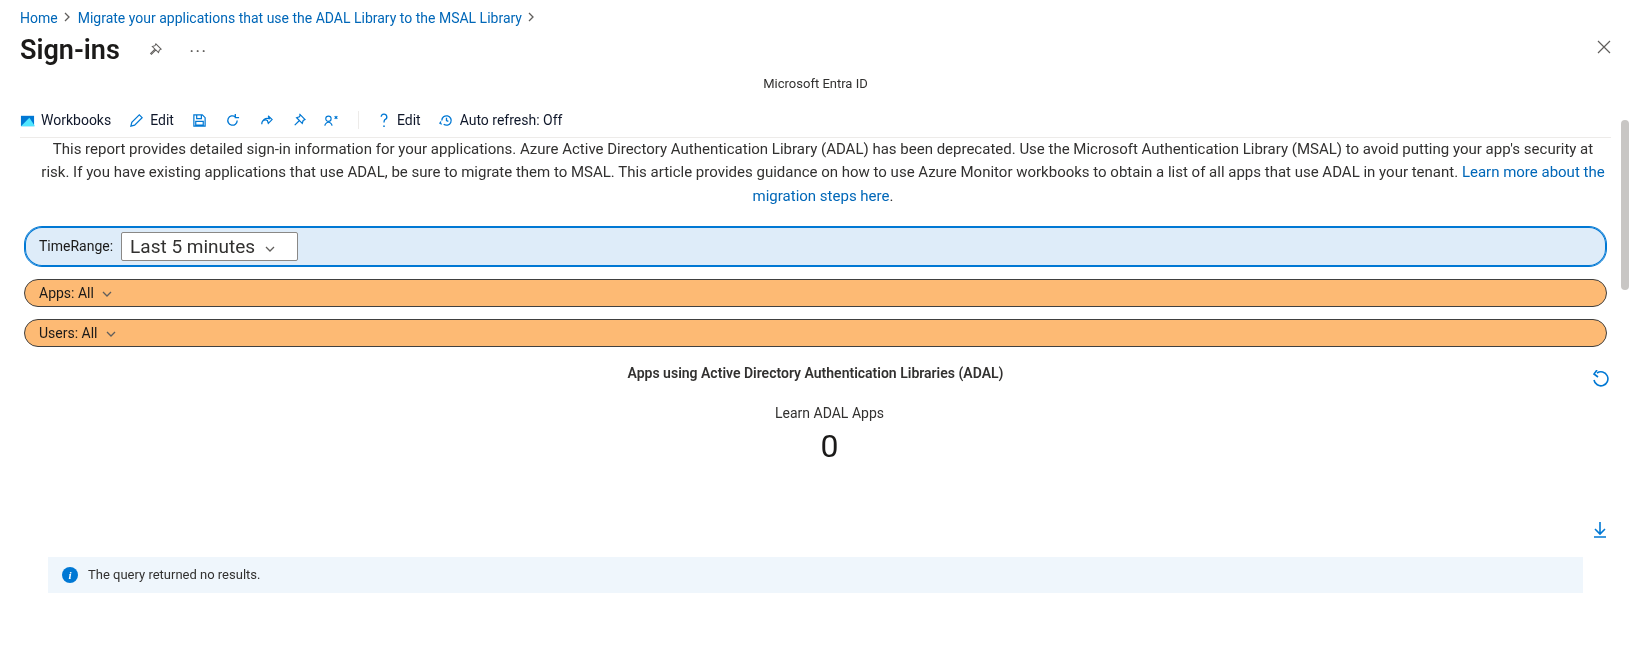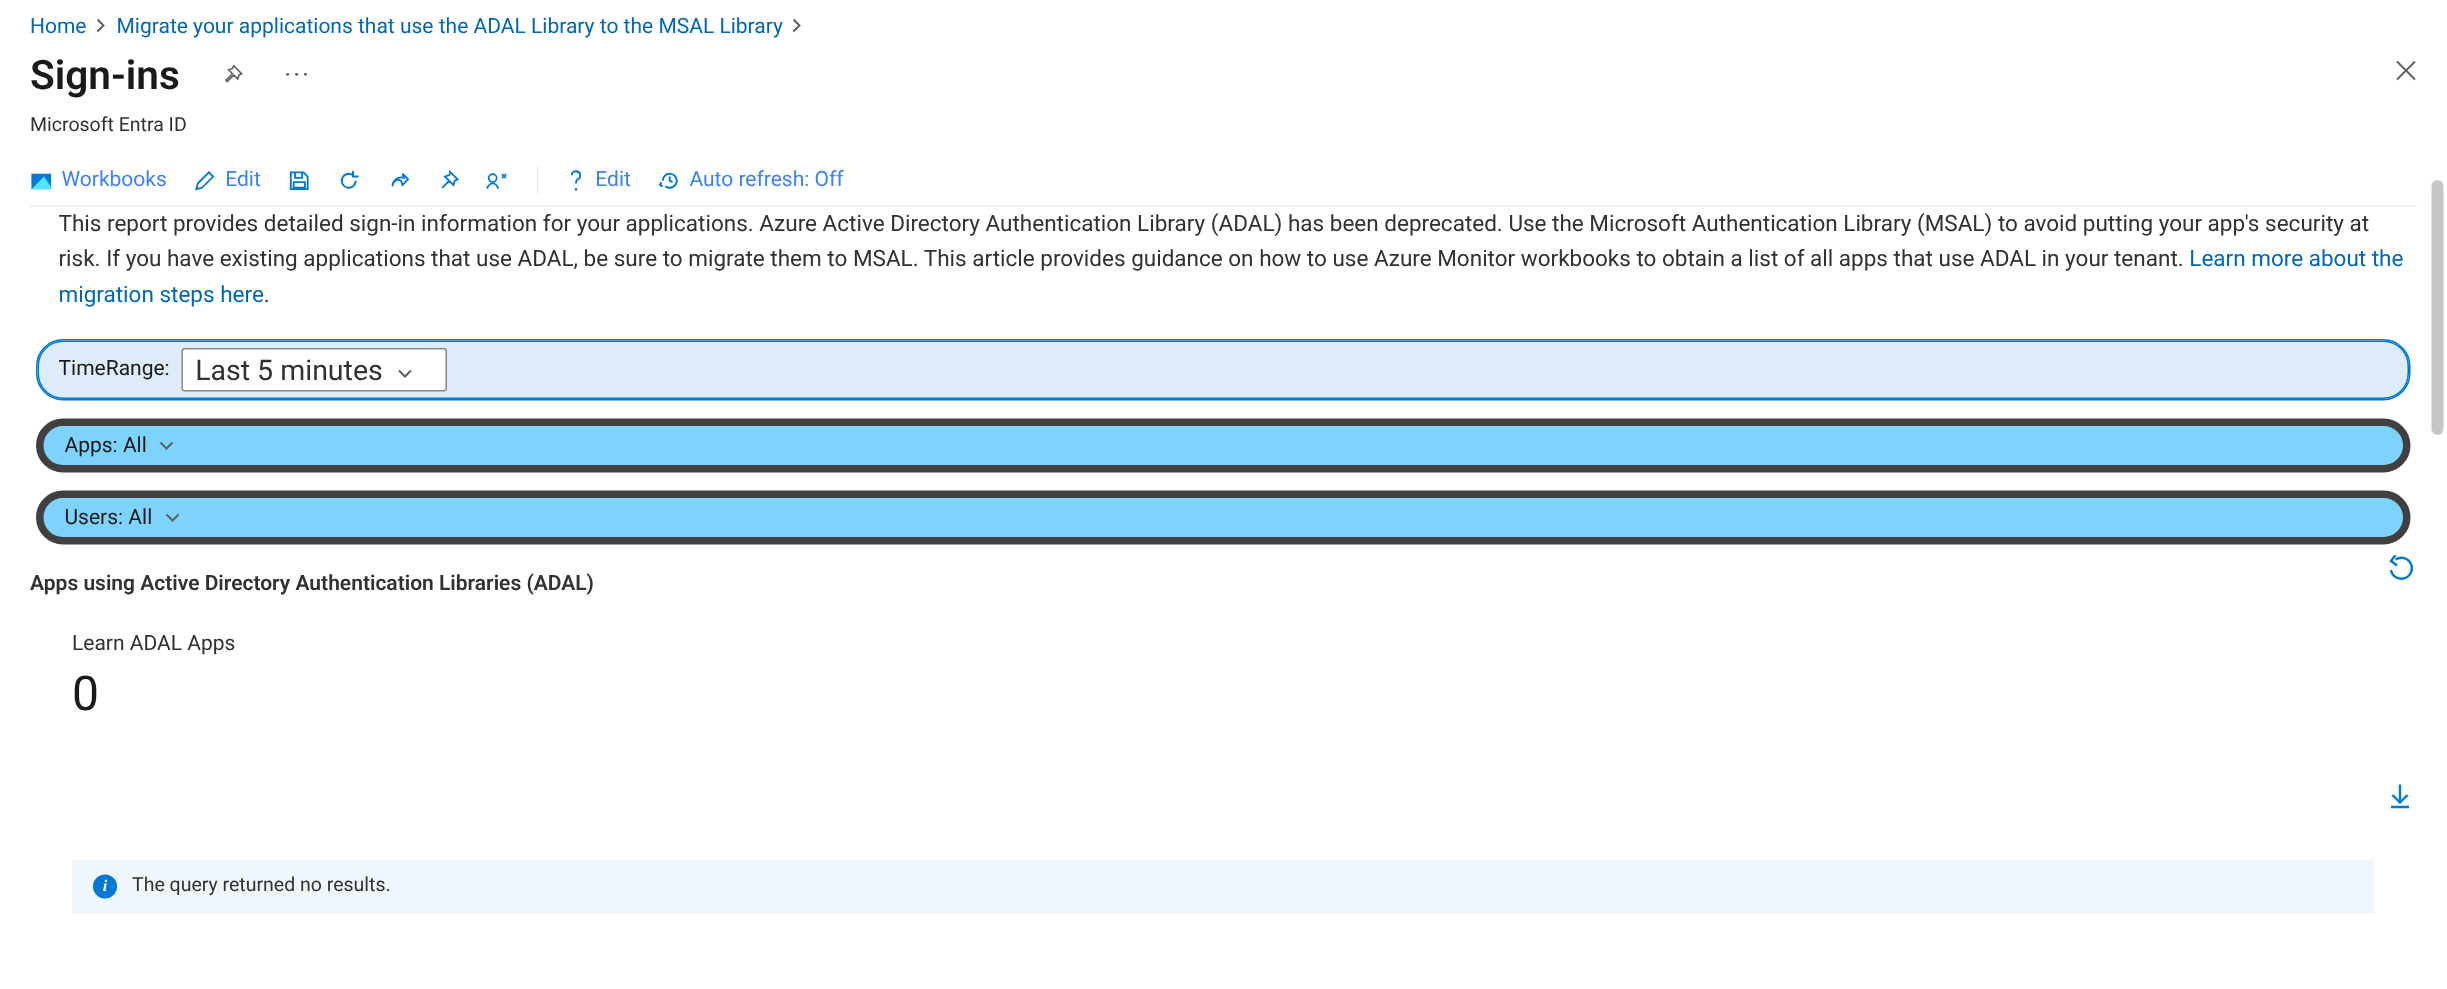--- a/index.html
+++ b/index.html
@@ -3,56 +3,56 @@
 <meta charset="utf-8">
 <style>
   * { box-sizing: border-box; margin: 0; padding: 0; }
   body {
     font-family: "Segoe UI", -apple-system, BlinkMacSystemFont, Roboto, "Helvetica Neue", sans-serif;
     font-size: 13px;
     color: #323130;
     background: #ffffff;
     overflow-x: hidden;
   }
-  .page { padding: 10px 20px 20px 20px; position: relative; }
+  .page { padding: 10px 20px 20px 20px; position: relative; text-align: center; }
 
   
   .breadcrumb { display: flex; align-items: center; gap: 6px; font-size: 14px; margin-bottom: 8px; }
   .breadcrumb a { color: #0067b8; text-decoration: none; }
   .bc-sep { color: #605e5c; font-size: 12px; }
 
   
   .header-row { display: flex; align-items: center; gap: 28px; margin-top: 4px; }
   .page-title { font-size: 27px; font-weight: 600; color: #1b1a19; }
   .header-icon { color: #605e5c; display:inline-flex; align-items:center; cursor:pointer; }
   .close-x { position: absolute; right: 20px; top: 40px; color:#605e5c; cursor:pointer; }
   .subtitle { font-size: 13px; color: #323130; margin-top: 10px; }
 
   
   .toolbar {
     display: flex; align-items:center; gap: 18px;
     border-bottom: 1px solid #edebe9;
     padding: 10px 0 8px 0;
     margin-top: 10px;
   }
-  .tb-item { display:inline-flex; align-items:center; gap:6px; color:#3b82f6; font-size:14px; cursor:pointer; }
+  .tb-item { display:inline-flex; align-items:center; gap:6px; color:#0f172a; font-size:14px; cursor:pointer; }
   .tb-item .ico { color:#0078d4; display:inline-flex; }
   .tb-sep { width:1px; height:18px; background:#edebe9; }
 
   
   .section-title { font-size: 21px; font-weight:600; margin: 16px 4px 12px 4px; }
   .description { font-size: 15px; line-height: 1.55; margin: 0 4px 18px 19px; color:#323130;}
   .description a { color:#0067b8; text-decoration:none; }
 
   
   .filters { display:flex; gap:12px; margin: 4px 4px 18px 4px; flex-direction: column; }
   .pill {
     display:inline-flex; align-items:center; gap:8px;
-    background:#7dd3fc; color:#1b1a19;
-    border:5px solid #404040; border-radius:18px;
+    background:#fdba74; color:#1b1a19;
+    border:1px solid #404040; border-radius:18px;
     padding: 5px 14px; font-size:14px; cursor:pointer;
   }
   .pill .chev { color:#605e5c; }
   .pill.timerange {
     background:#deecf9; border:1px solid #0078d4;
     box-shadow: 0 0 0 1px #0078d4 inset;
   }
   .tr-label { color:#1b1a19; }
   .tr-select {
     background:#ffffff; border:1px solid #8a8886;

